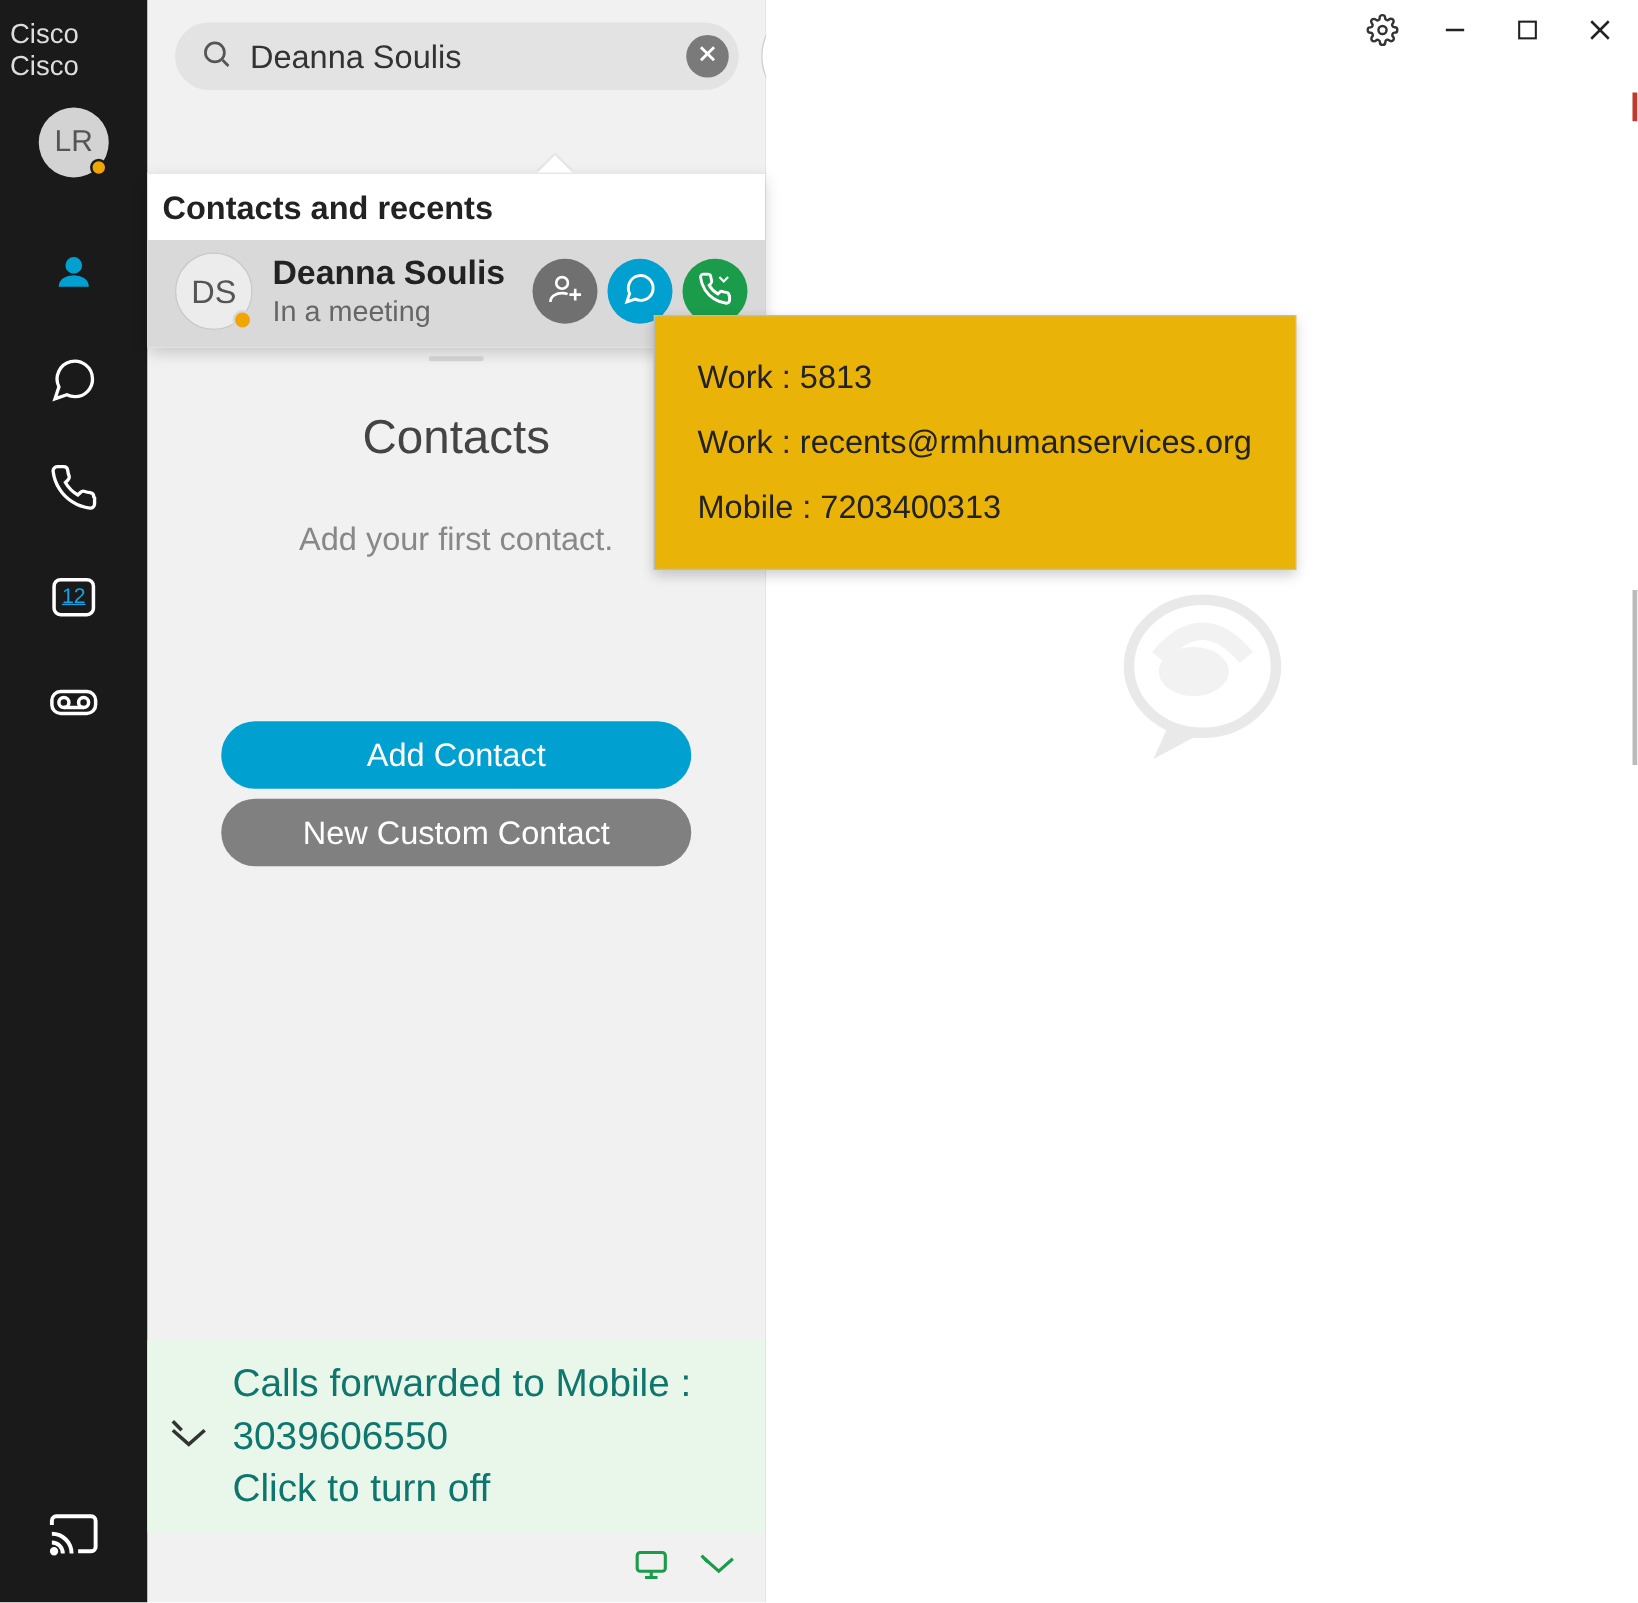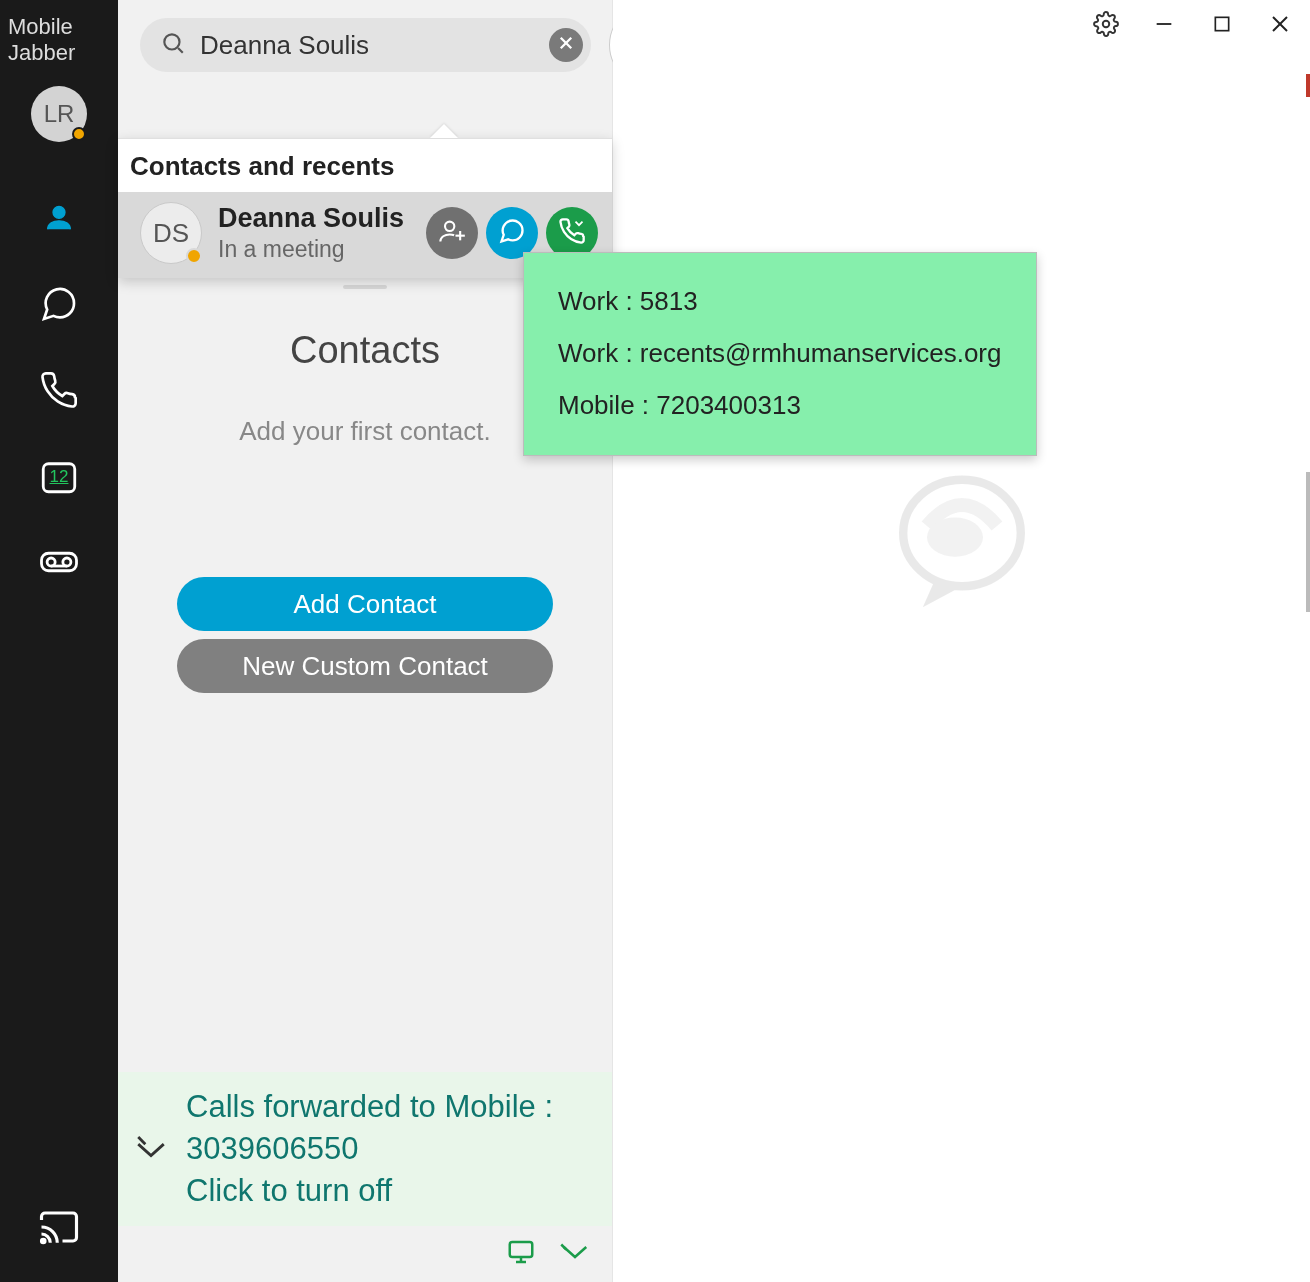--- a/index.html
+++ b/index.html
@@ -68,38 +68,38 @@
     margin-top: auto; width: 100%; background: #e9f6ea; padding: 14px 16px; display:flex; align-items:center; gap:18px; cursor:pointer;
   }
   .forward-text { font-size: 31px; color: #0f766e; line-height: 1.35; }
   .panel-footer { height: 56px; display:flex; justify-content:flex-end; align-items:center; gap:24px; padding: 0 22px; }
   
   .content { flex: 1; position: relative; background: #fff; }
   .window-controls { position: absolute; top: 10px; right: 14px; display:flex; gap:26px; align-items:center; }
   .win-btn { width: 32px; height: 32px; display:flex; align-items:center; justify-content:center; cursor:pointer; }
   .popover {
     position: absolute; top: 252px; left: -90px; width: 514px;
-    background: #86efac; border: 1px solid #bcbcbc; box-shadow: 0 4px 10px rgba(0,0,0,.2);
+    background: #eab308; border: 1px solid #bcbcbc; box-shadow: 0 4px 10px rgba(0,0,0,.2);
     padding: 22px 28px 24px 34px; z-index: 20;
     font-size: 26px; color: #222; line-height: 2.0;
   }
   .brand-bg {
     position: absolute; top: 470px; left: 50%; transform: translateX(-50%);
     width: 140px; height: 140px; opacity: .25;
   }
   .edge-sliver { position:absolute; right:0; top:74px; width:4px; height:23px; background:#c0392b; }
   .edge-sliver2 { position:absolute; right:0; top:472px; width:4px; height:140px; background:#bbb; }
 </style>
 </head>
 <body>
 
 <div class="app">
 
   <div class="sidebar">
-    <div class="app-title">Mobile Jabber</div>
+    <div class="app-title">Cisco Cisco</div>
     <div class="avatar-wrap">
       <div class="avatar">
           <span>LR</span>
         </div>
       <div class="presence-dot"></div>
     </div>
     <div class="nav-item active">
       <span>
         <svg width="34" height="34" viewBox="0 0 24 24">
             <circle cx="12" cy="8" r="4.2" fill="#00a0d1"></circle>
@@ -119,21 +119,21 @@
         <svg width="40" height="40" viewBox="0 0 24 24" fill="none" stroke="#fff" stroke-width="1.6">
             <path d="M22 16.9v3a2 2 0 0 1-2.2 2 19.8 19.8 0 0 1-8.6-3.1 19.5 19.5 0 0 1-6-6A19.8 19.8 0 0 1 2.1 4.2 2 2 0 0 1 4.1 2h3a2 2 0 0 1 2 1.7c.1.9.3 1.8.6 2.6a2 2 0 0 1-.5 2.1L8 9.6a16 16 0 0 0 6 6l1.2-1.2a2 2 0 0 1 2.1-.5c.8.3 1.7.5 2.6.6a2 2 0 0 1 1.7 2z"></path>
           </svg>
       </span>
     </div>
     <div class="nav-item">
       <span style="position:relative;">
         <svg width="42" height="42" viewBox="0 0 24 24" fill="none" stroke="#fff" stroke-width="1.6">
             <rect x="3" y="5" width="18" height="16" rx="3"></rect>
           </svg>
-        <span style="position:absolute; top:12px; left:0; width:42px; text-align:center; color:#22c55e; font-size:17px;text-decoration:underline;">12</span>
+        <span style="position:absolute; top:12px; left:0; width:42px; text-align:center; color:#0ea5e9; font-size:17px;text-decoration:underline;">12</span>
       </span>
     </div>
     <div class="nav-item">
       <span>
         <svg width="42" height="42" viewBox="0 0 24 24" fill="none" stroke="#fff" stroke-width="1.6">
             <rect x="2" y="7" width="20" height="10" rx="4"></rect>
             <circle cx="7.5" cy="12" r="2.3"></circle>
             <circle cx="16.5" cy="12" r="2.3"></circle>
             <line x1="7.5" y1="14.3" x2="16.5" y2="14.3"></line>
           </svg>

